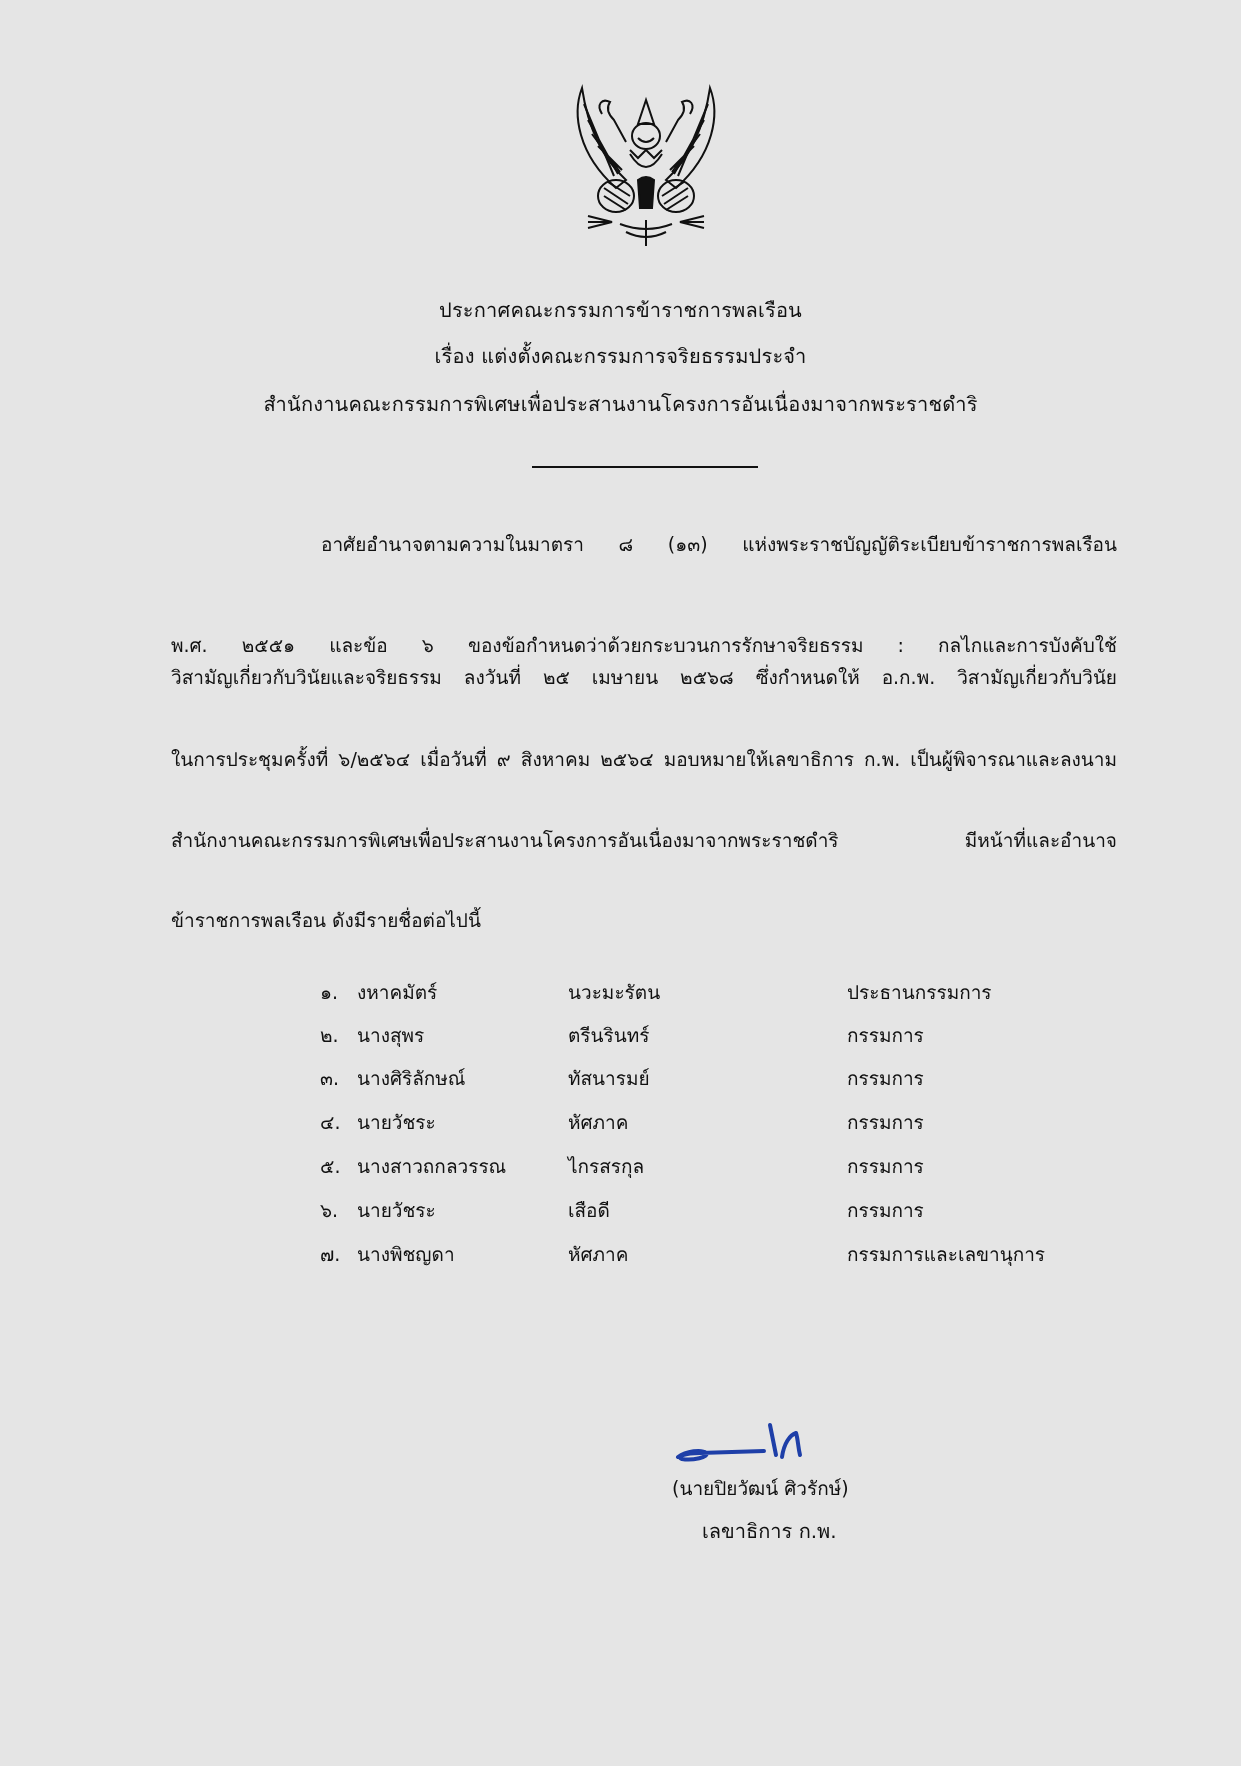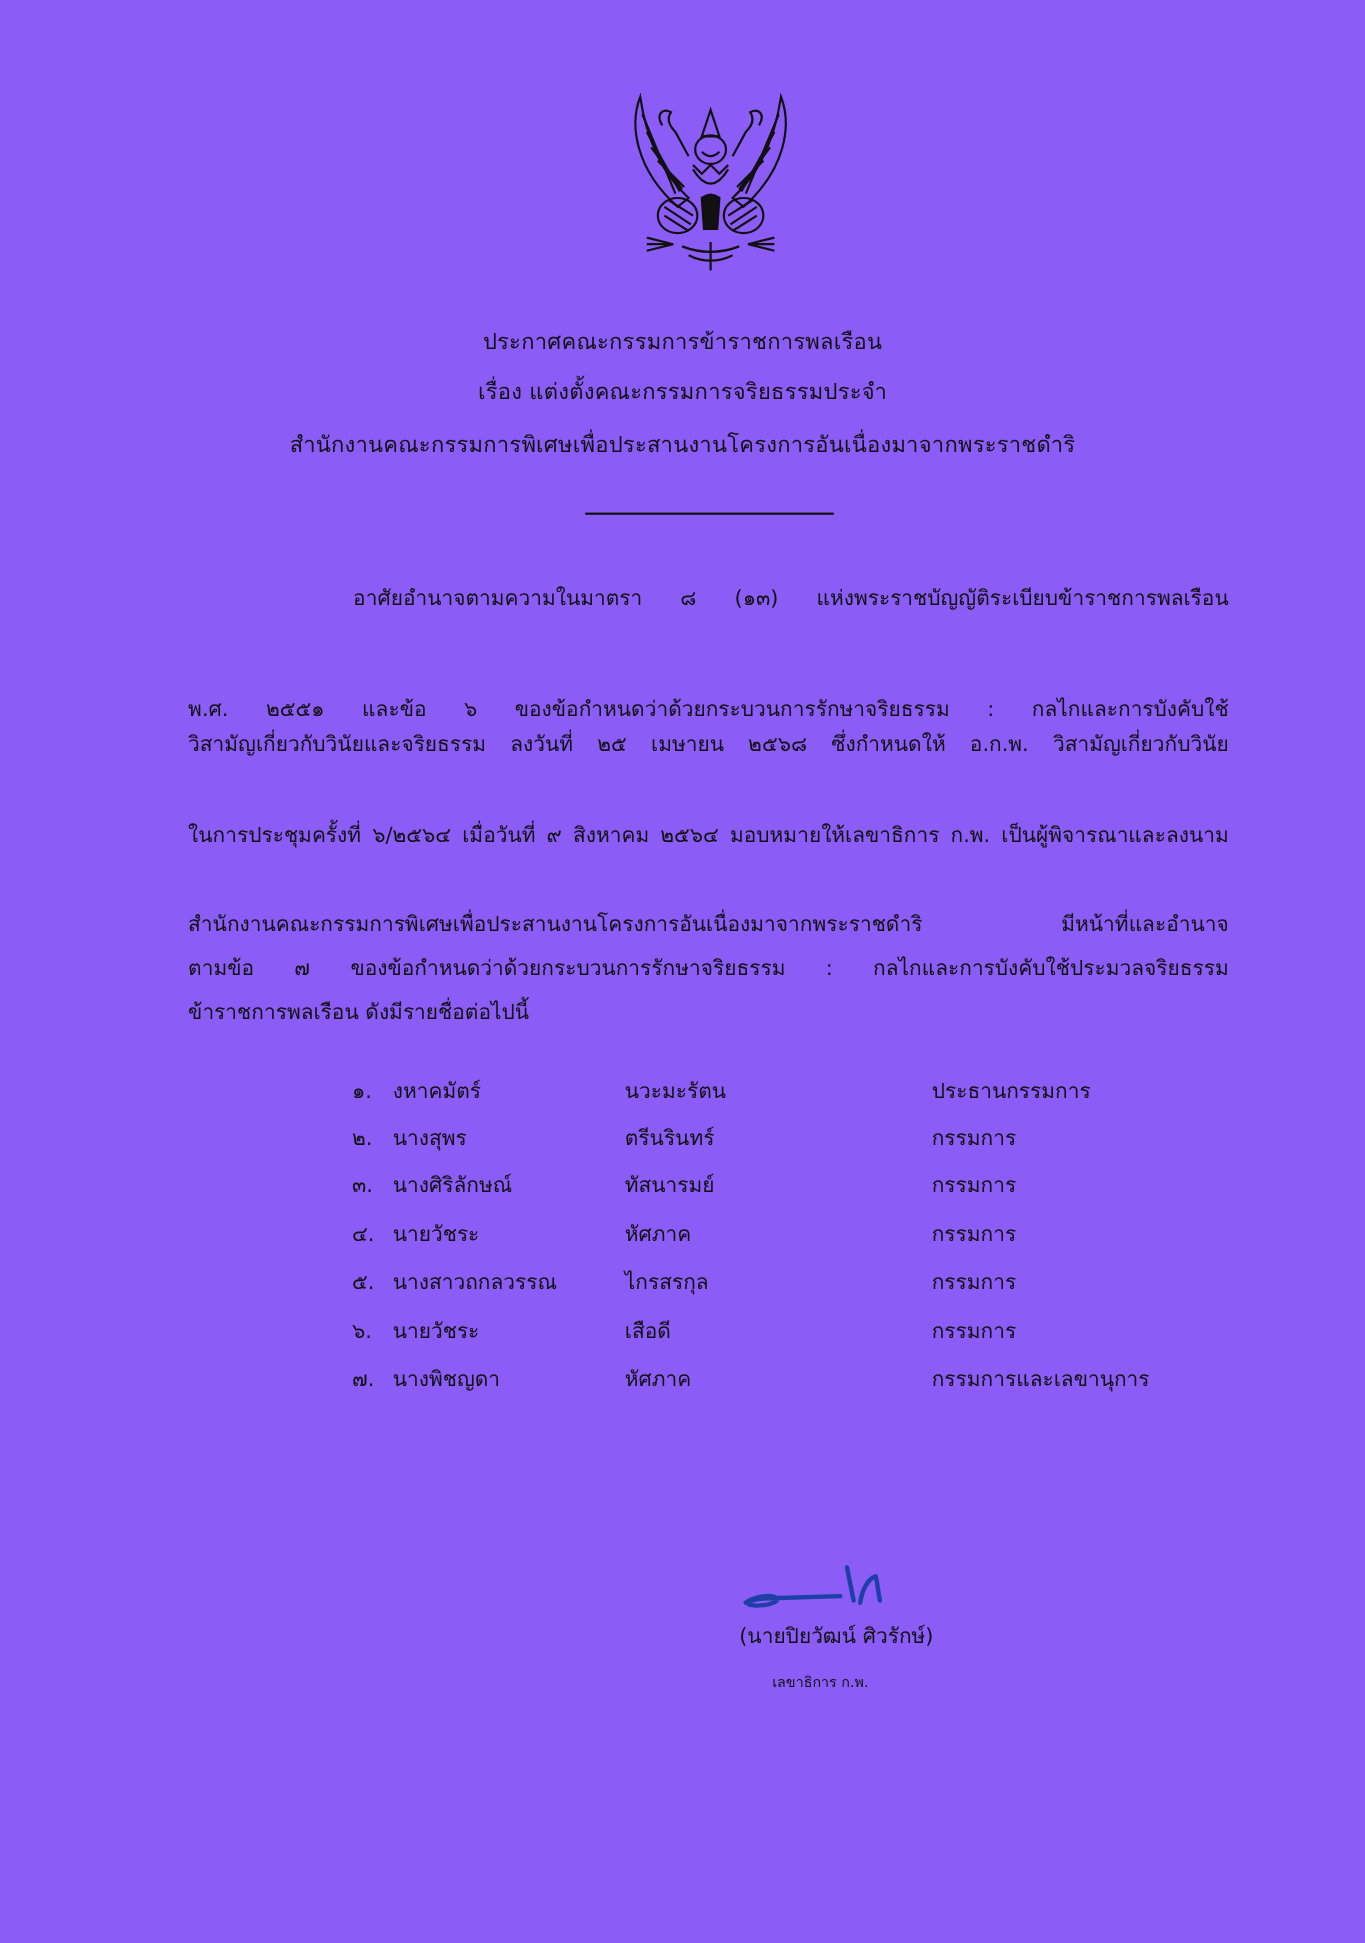--- a/index.html
+++ b/index.html
@@ -12,21 +12,21 @@
       height: 1766px;
       position: relative;
       overflow: hidden;
       font-family: "DejaVu Sans", "Liberation Sans", sans-serif;
       color: #111111;
     }
     .page {
       position: absolute;
       left: 0; top: 0;
       width: 1241px; height: 1766px;
-      background: #8b5cf6;
+      background: #e5e5e5;
     }
     .emblem {
       position: absolute;
       left: 568px;
       top: 84px;
       width: 156px;
       height: 164px;
     }
     .header-line {
       position: absolute;
@@ -96,21 +96,21 @@
       left: 672px;
       top: 1474px;
       font-size: 19px;
       line-height: 28px;
       white-space: nowrap;
     }
     .signer-title {
       position: absolute;
       left: 702px;
       top: 1517px;
-      font-size: 13px;
+      font-size: 20px;
       line-height: 28px;
       white-space: nowrap;
       text-align: center;
     }
   </style>
 </head>
 <body>
 
 <div class="page">
 
@@ -152,21 +152,20 @@
   <div class="header-line l2">เรื่อง  แต่งตั้งคณะกรรมการจริยธรรมประจำ</div>
   <div class="header-line l3">สำนักงานคณะกรรมการพิเศษเพื่อประสานงานโครงการอันเนื่องมาจากพระราชดำริ</div>
 
   <div class="rule"></div>
 
   <div class="body-line indent justify" style="top:530px;">อาศัยอำนาจตามความในมาตรา ๘ (๑๓) แห่งพระราชบัญญัติระเบียบข้าราชการพลเรือน</div>
   <div class="body-line justify" style="top:583px;margin-top:48px;">พ.ศ. ๒๕๕๑ และข้อ ๖ ของข้อกำหนดว่าด้วยกระบวนการรักษาจริยธรรม : กลไกและการบังคับใช้</div>
   <div class="body-line justify" style="top:663px;">วิสามัญเกี่ยวกับวินัยและจริยธรรม ลงวันที่ ๒๕ เมษายน ๒๕๖๘ ซึ่งกำหนดให้ อ.ก.พ. วิสามัญเกี่ยวกับวินัย</div>
   <div class="body-line justify" style="top:745px;">ในการประชุมครั้งที่ ๖/๒๕๖๔ เมื่อวันที่ ๙ สิงหาคม ๒๕๖๔ มอบหมายให้เลขาธิการ ก.พ. เป็นผู้พิจารณาและลงนาม</div>
   <div class="body-line justify" style="top:826px;">สำนักงานคณะกรรมการพิเศษเพื่อประสานงานโครงการอันเนื่องมาจากพระราชดำริ มีหน้าที่และอำนาจ</div>
-  <div class="body-line justify" style="top:866px;">ตามข้อ ๗ ของข้อกำหนดว่าด้วยกระบวนการรักษาจริยธรรม : กลไกและการบังคับใช้ประมวลจริยธรรม</div>
   <div class="body-line" style="top:906px;">ข้าราชการพลเรือน ดังมีรายชื่อต่อไปนี้</div>
 
   <div class="member-row" style="top:978px;">
     <span class="num">๑.</span>
     <span class="first">งหาคมัตร์</span>
     <span class="last">นวะมะรัตน</span>
     <span class="role">ประธานกรรมการ</span>
   </div>
   <div class="member-row" style="top:1021px;">
     <span class="num">๒.</span>

